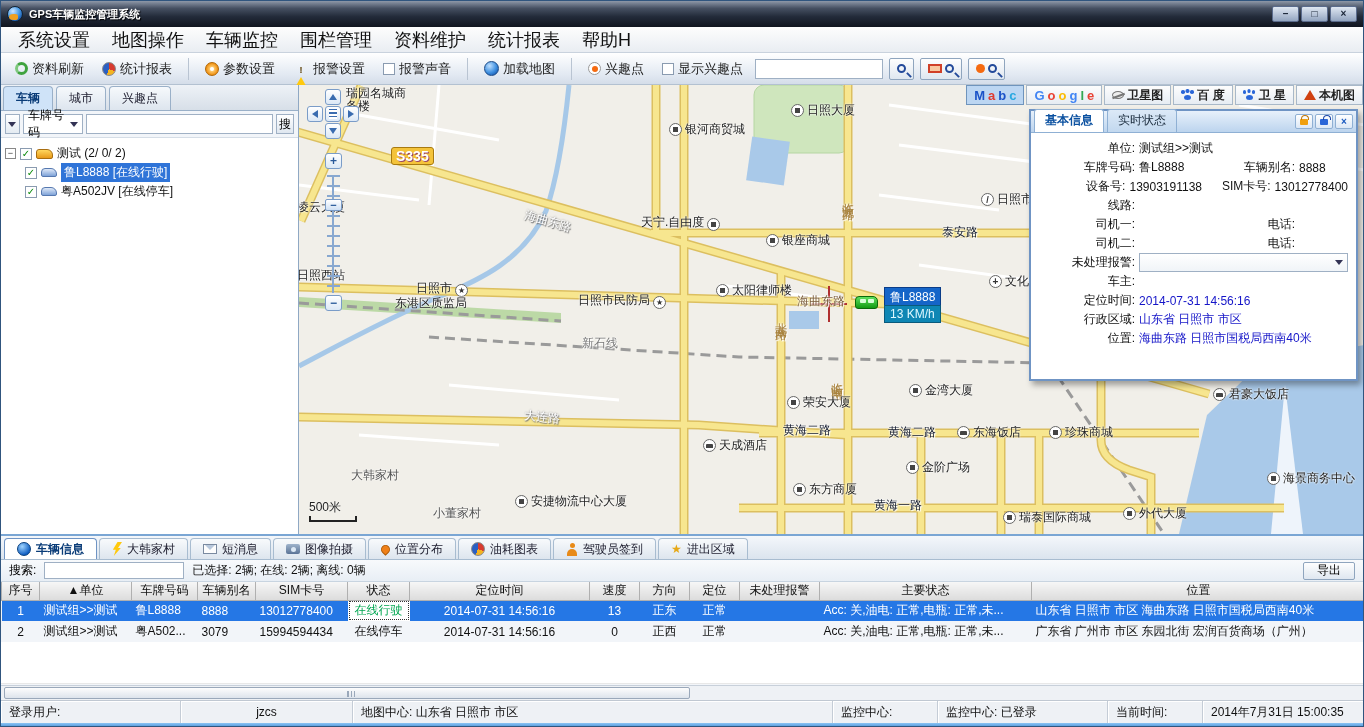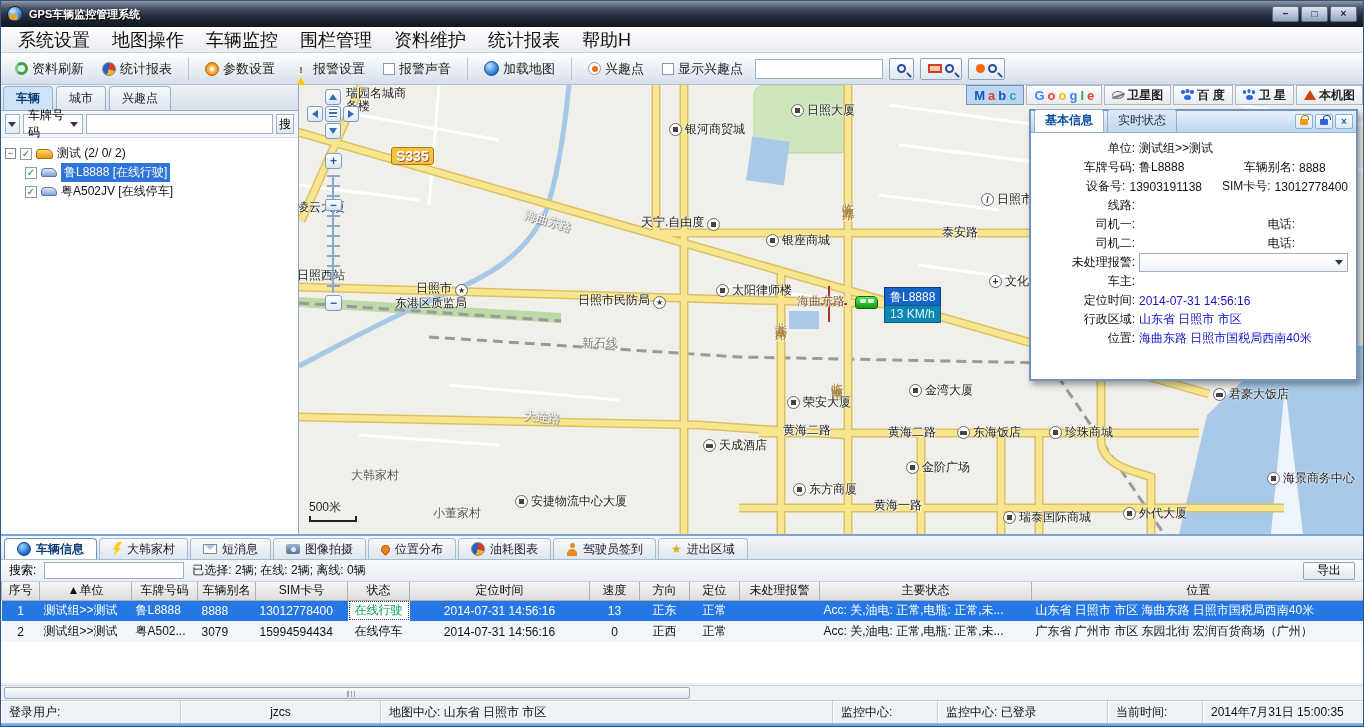--- a/index.html
+++ b/index.html
@@ -728,21 +728,21 @@
       </tbody>
     </table>
     <div class="grid-empty"></div>
     <div class="hscroll">
       <div class="hthumb"></div>
     </div>
   </div>
 
   <div class="statusbar">
     <span class="sb-seg" style="width:180px">登录用户:</span>
-    <span class="sb-seg" style="width:200px;justify-content:center">jzcs</span>
+    <span class="sb-seg" style="width:172px;justify-content:center">jzcs</span>
     <span class="sb-seg" style="flex:1">地图中心: 山东省 日照市 市区</span>
     <span class="sb-seg" style="width:105px">监控中心:</span>
     <span class="sb-seg" style="width:170px">监控中心: 已登录</span>
     <span class="sb-seg" style="width:95px">当前时间:</span>
     <span class="sb-seg" style="width:160px;border-right:none">2014年7月31日 15:00:35</span>
   </div>
   <div class="bottom-strip"></div>
 
 </div>
 

